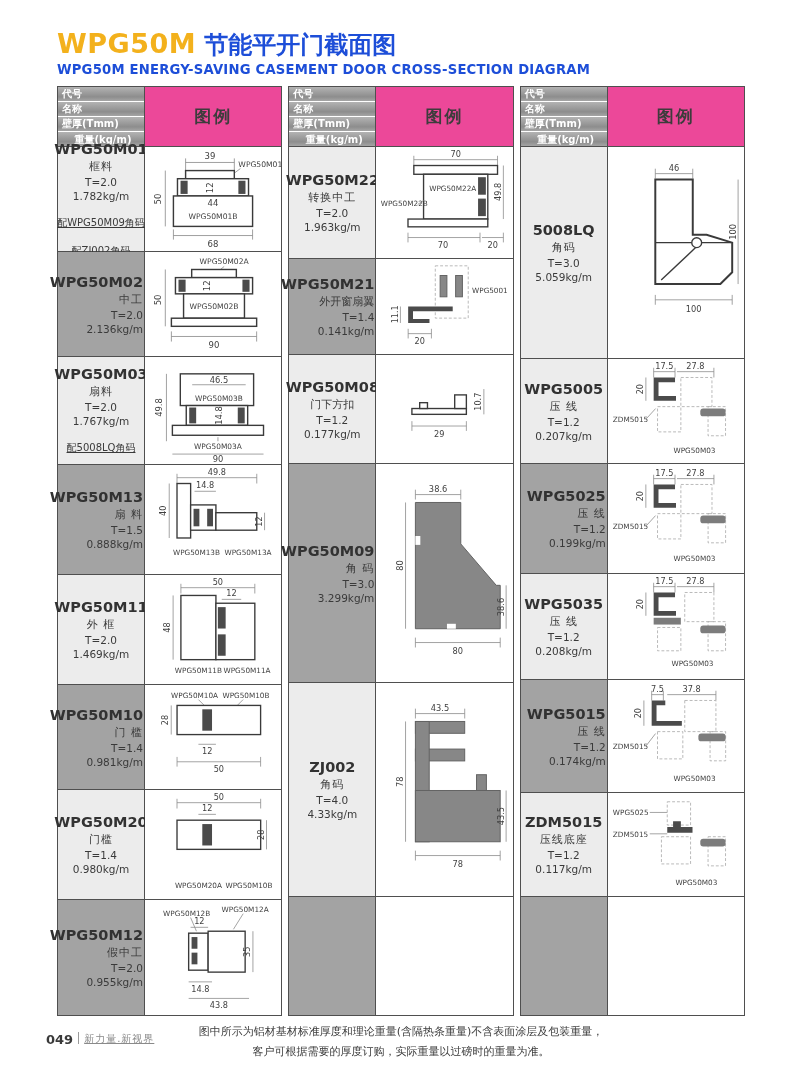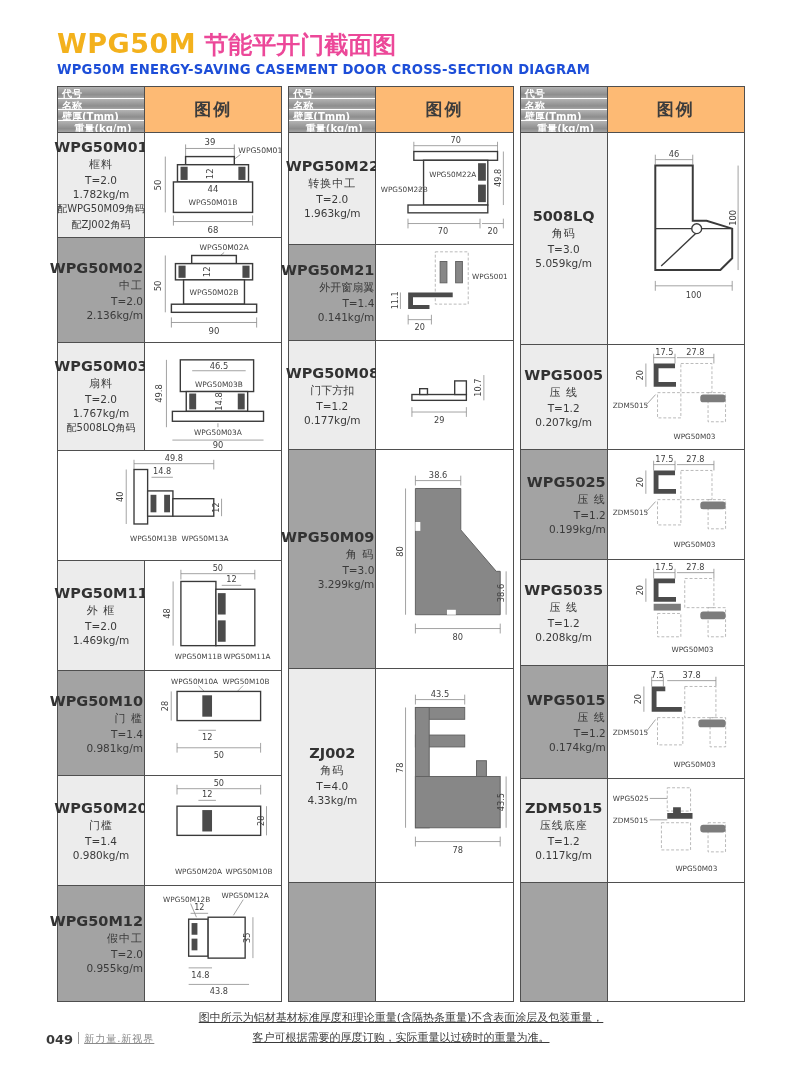--- a/index.html
+++ b/index.html
@@ -2,60 +2,60 @@
 <html><head>
 <meta charset="utf-8">
 <style>
   * { margin:0; padding:0; box-sizing:border-box; }
   html,body { width:800px; height:1085px; background:#ffffff; font-family:"DejaVu Sans","Liberation Sans",sans-serif; color:#3a3a3a; }
   .sheet { position:relative; width:800px; height:1085px; padding:30px 55px 0 57px; overflow:hidden; }
 
   
   .title-row { white-space:nowrap; line-height:1.05; }
   .title-code { font-size:27px; font-weight:bold; color:#f3b11c; letter-spacing:.5px; }
-  .title-cn { font-size:24px; font-weight:bold; color:#ec4899; margin-left:8px; }
+  .title-cn { font-size:24px; font-weight:bold; color:#1d4ed8; margin-left:8px; }
   .subtitle { font-size:13.2px; font-weight:bold; color:#1d4ed8; margin-top:4px; letter-spacing:.2px; }
 
   
   .cols { display:flex; gap:6px; margin-top:9px; }
   .col { flex:1 1 0; border:1px solid #4f4f4f; background:#fff; }
 
-  .col-head { display:flex; height:46px; border-bottom:1px solid #4f4f4f; }
+  .col-head { display:flex; height:60px; border-bottom:1px solid #4f4f4f; }
   .head-left { width:87px; border-right:1px solid #4f4f4f; display:flex; flex-direction:column; background:#fff; }
   .head-bar { height:14px; margin-bottom:1px; background:linear-gradient(180deg,#b3b3b3 0%,#8d8d8d 70%,#a5a5a5 100%);
               color:#ffffff; font-size:10px; font-weight:bold; line-height:14px; padding-left:4px; white-space:nowrap; overflow:hidden; }
   .head-bar:last-child { margin-bottom:0; height:15px; line-height:15px;text-align:center; }
-  .head-legend { flex:1; background:#fdba74; display:flex; align-items:center; justify-content:center;
+  .head-legend { flex:1; background:#ec4899; display:flex; align-items:center; justify-content:center;
                  font-size:17px; font-weight:bold; color:#3c3c3c; letter-spacing:2px; }
 
   .row { display:flex; border-bottom:1px solid #4f4f4f; }
   .row:last-child { border-bottom:none; }
   .cell-info { width:87px; border-right:1px solid #4f4f4f; display:flex; flex-direction:column; align-items:center; justify-content:center; text-align:center; padding:2px 1px; }
   .bg-g { background:#ececec; }
   .bg-y { background:#a3a3a3;align-items:flex-end; }
   .cell-diag { flex:1; background:#ffffff; display:flex; align-items:center; justify-content:center; overflow:hidden; }
   .code { font-size:14.5px; font-weight:bold; color:#323232; white-space:nowrap; }
   .pname { font-size:11px; margin-top:2px; letter-spacing:1px; white-space:nowrap; }
   .pth, .pwt { font-size:10.5px; margin-top:2px; white-space:nowrap; }
-  .pnote { font-size:10px; margin-top:2px; white-space:nowrap; }
+  .pnote { font-size:10px; margin-top:14px; white-space:nowrap;text-decoration:underline; }
   .pnote:empty { display:none; }
 
   
   svg { display:block; }
   .dl { stroke:#8a8a8a; stroke-width:.8; fill:none; }
   .pf { fill:#ffffff; stroke:#3a3a3a; stroke-width:1.4; }
   .dk { fill:#4b4b4b; stroke:none; }
   .gb { fill:#878787; stroke:#626262; stroke-width:1; }
   .dd { fill:none; stroke:#b0b0b0; stroke-width:.9; stroke-dasharray:3 2; }
   .cap { fill:#7c7c7c; stroke:none; }
   text.t { font-size:8.4px; fill:#3f3f3f; text-anchor:middle; font-family:"DejaVu Sans",sans-serif; }
   text.lab { font-size:7.5px; fill:#3f3f3f; font-family:"DejaVu Sans",sans-serif; }
 
   
-  .footnote { text-align:center; font-size:11px; color:#3a3a3a; margin-top:6px; line-height:1.75;text-decoration:underline; }
+  .footnote { text-align:center; font-size:11px; color:#3a3a3a; margin-top:6px; line-height:1.75; }
   .page-footer { position:absolute; left:46px; top:1032px; display:flex; align-items:flex-start; }
   .page-num { font-size:13px; font-weight:bold; color:#3a3a3a; }
   .page-sep { width:1px; height:12px; background:#9a9a9a; margin:0 5px; }
   .page-slogan { font-size:10px; color:#8a8a8a; letter-spacing:1px;text-decoration:underline; }
 </style>
 </head>
 <body>
 
 <div class="sheet">
 
@@ -164,20 +164,26 @@
             <rect class="pf" x="26" y="68" width="92" height="10"></rect>
             <line class="dl" x1="72" y1="80" x2="72" y2="84"></line>
             <text class="lab" x="72" y="92" text-anchor="middle">WPG50M03A</text>
             <line class="dl" x1="26" y1="97" x2="118" y2="97"></line>
             <text class="t" x="72" y="105">90</text>
           </svg>
         </div>
       </div>
 
       <div class="row" style="height:110px">
+        <div class="cell-info bg-y">
+          <div class="code">WPG50M13</div>
+          <div class="pname">扇 料</div>
+          <div class="pth">T=1.5</div>
+          <div class="pwt">0.888kg/m</div>
+        </div>
         <div class="cell-diag">
           <svg width="136" height="107" viewBox="0 0 134 110">
             <line class="dl" x1="30" y1="12" x2="112" y2="12"></line>
               <line class="dl" x1="30" y1="8" x2="30" y2="18"></line>
               <line class="dl" x1="112" y1="8" x2="112" y2="18"></line>
             <text class="t" x="71" y="9">49.8</text>
             <line class="dl" x1="48" y1="26" x2="70" y2="26"></line>
             <text class="t" x="59" y="23">14.8</text>
             <rect class="pf" x="30" y="18" width="14" height="56"></rect>
             <rect class="pf" x="44" y="40" width="26" height="26"></rect>

